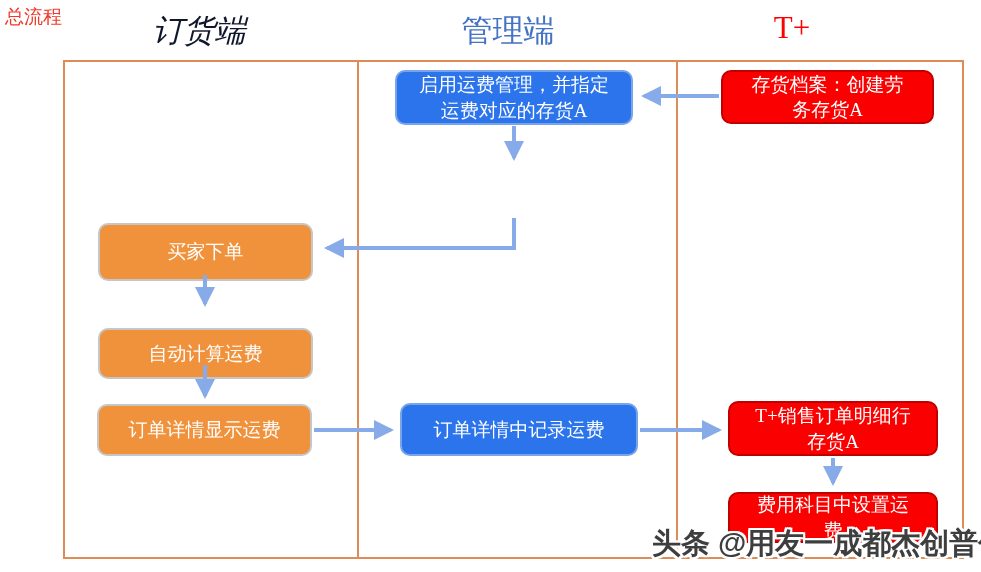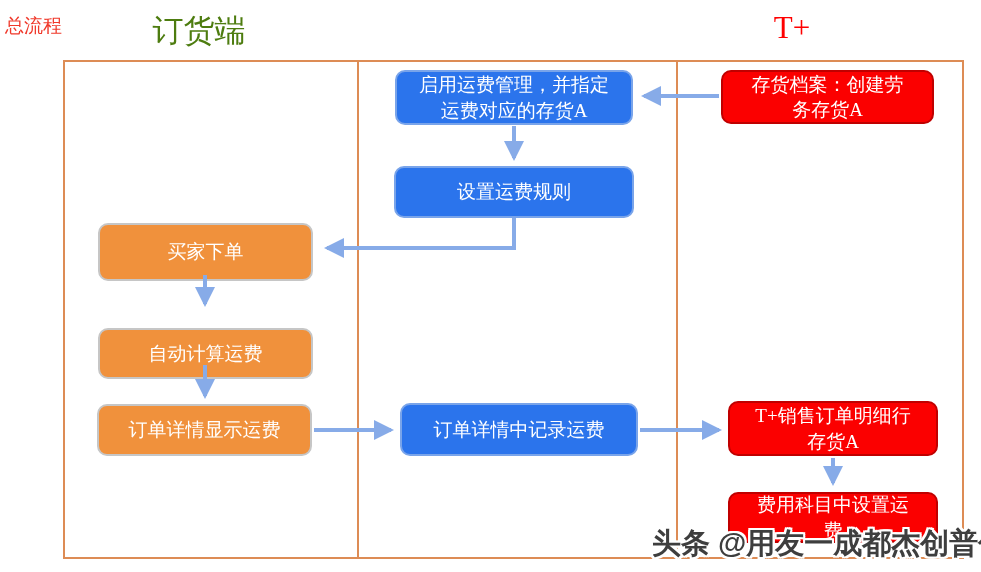--- a/index.html
+++ b/index.html
@@ -3,24 +3,23 @@
 <meta charset="utf-8">
 <style>
   html,body{margin:0;padding:0;background:#ffffff;}
   #stage{
     position:relative;width:981px;height:572px;background:#ffffff;overflow:hidden;
     font-family:"Liberation Serif","DejaVu Serif",serif;
   }
   .top-label{
     position:absolute;left:5px;top:4px;font-size:19px;color:#f0392b;
     font-family:"Liberation Serif","DejaVu Serif",serif;
-    margin-top:9px;
   }
   .col-header{position:absolute;top:10px;font-size:31px;white-space:nowrap;transform:translateX(-50%);}
-  .col-header.h-order{left:199px;color:#4d7c0f;}
+  .col-header.h-order{left:199px;color:#0f172a;font-style:italic;}
   .col-header.h-admin{left:508px;color:#4472C4;}
   .col-header.h-tplus{left:792px;color:#FF0000;}
   .chart-frame{
     position:absolute;left:63px;top:60px;width:901px;height:499px;
     border:2px solid #dd8c55;box-sizing:border-box;background:transparent;
   }
   .divider{position:absolute;top:60px;height:499px;width:2px;background:#dd8c55;}
   .divider.d1{left:357px;}
   .divider.d2{left:676px;}
   .node{
@@ -52,29 +51,29 @@
   }
 </style>
 </head>
 <body>
 
 <div id="stage">
 
   <div class="top-label">总流程</div>
 
   <div class="col-header h-order">订货端</div>
+  <div class="col-header h-admin">管理端</div>
   <div class="col-header h-tplus">T+</div>
 
   <div class="chart-frame"></div>
   <div class="divider d1"></div>
   <div class="divider d2"></div>
 
   <div class="node blue n-enable">启用运费管理，并指定
 运费对应的存货A</div>
-  <div class="node blue n-rule">设置运费规则</div>
   <div class="node orange n-buyer">买家下单</div>
   <div class="node orange n-autocalc">自动计算运费</div>
   <div class="node orange n-showfee">订单详情显示运费</div>
   <div class="node blue n-record">订单详情中记录运费</div>
   <div class="node red n-archive">存货档案：创建劳
 务存货A</div>
   <div class="node red n-expense">费用科目中设置运
 费</div>
   <div class="node red n-salesline">T+销售订单明细行
 存货A</div>

